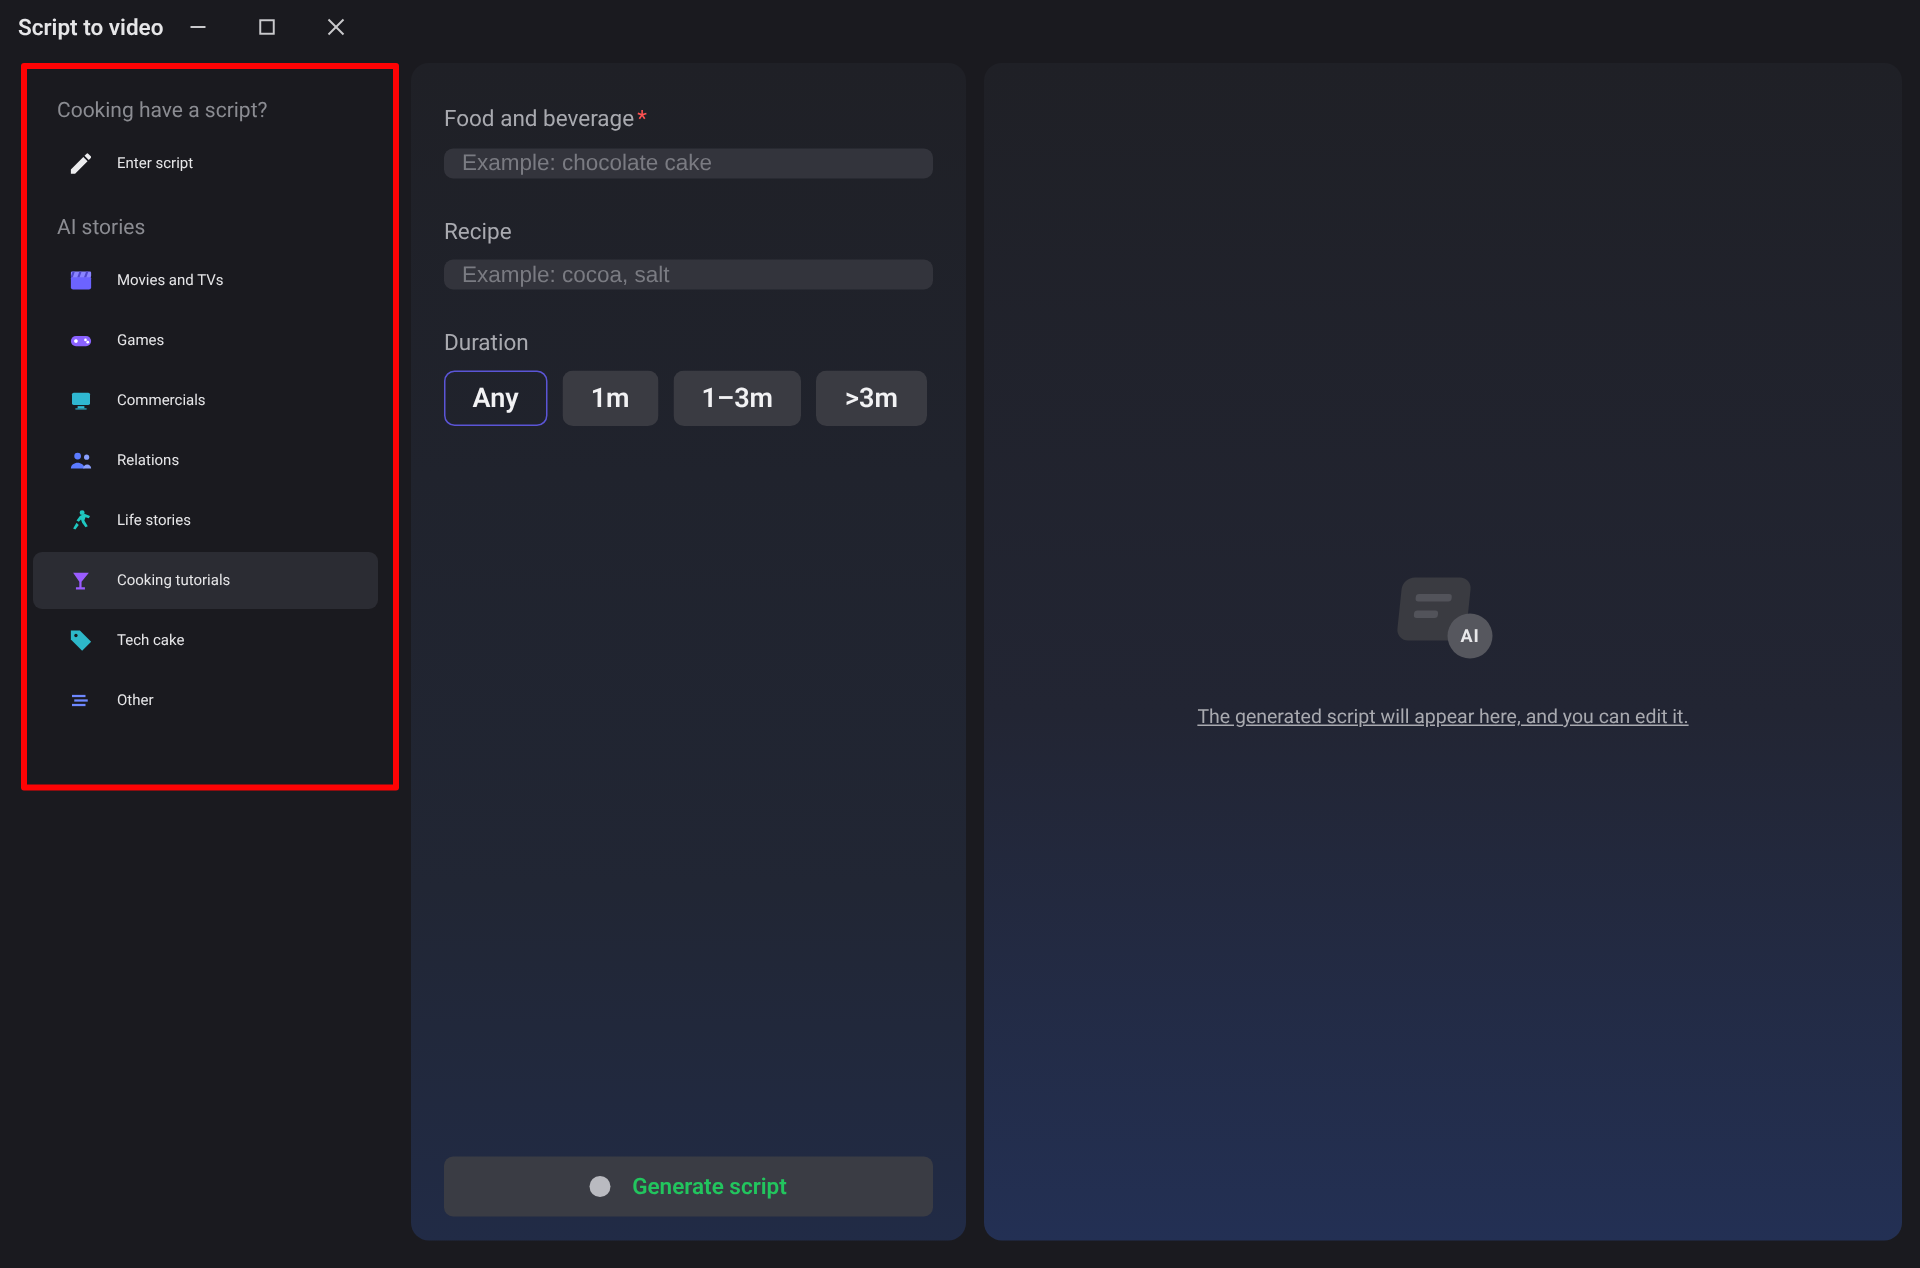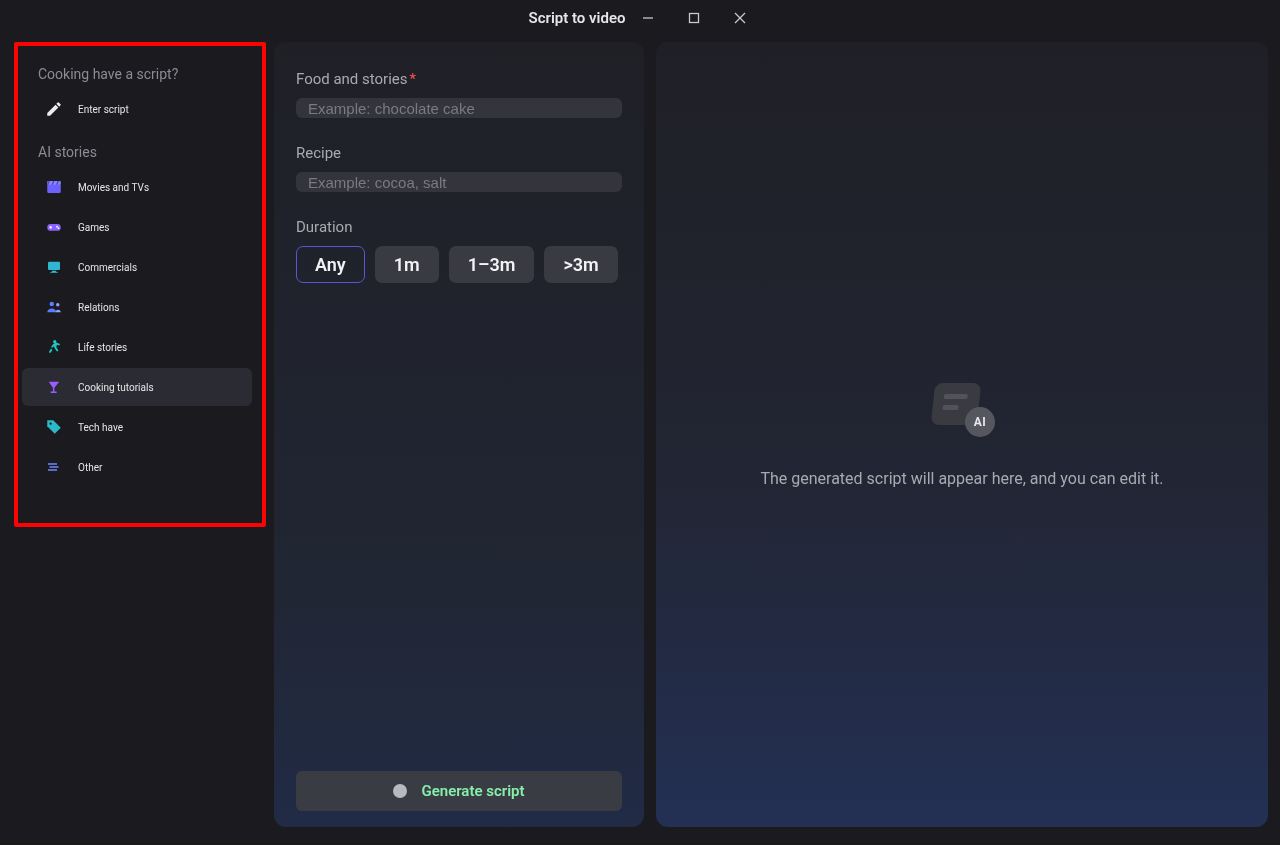--- a/index.html
+++ b/index.html
@@ -24,21 +24,21 @@
     width:1280px;height:845px;
     background:var(--bg);
     font-family:"Segoe UI",Roboto,Arial,sans-serif;
     color:var(--text);
     overflow:hidden;
     display:flex;flex-direction:column;
   }
   
   .titlebar{
     height:36px;
-    display:flex;align-items:center;justify-content:center;
+    display:flex;align-items:center;justify-content:flex-start;
     padding:0 0 0 12px;
   }
   .titlebar .title{font-size:15px;font-weight:600;}
   .win-controls{display:flex;height:100%;}
   .win-btn{
     width:46px;height:36px;
     display:flex;align-items:center;justify-content:center;
     color:#c9c9cc;
   }
   .win-btn svg{width:12px;height:12px;}
@@ -118,21 +118,21 @@
   }
   .pill.selected{
     background:transparent;
     border:1.5px solid var(--pill-selected-border);
   }
 
   .generate-btn{
     height:40px;
     background:#3a3c44;
     border-radius:6px;
-    color:#86efac;
+    color:#22c55e;
     font-size:15px;font-weight:600;
     display:flex;align-items:center;justify-content:center;gap:14px;
     cursor:not-allowed;
   }
   .gen-dot{
     width:14px;height:14px;border-radius:50%;
     background:#b9bac0;
   }
 
   
@@ -157,21 +157,21 @@
   .doc-shape::before,.doc-shape::after{
     content:"";position:absolute;left:10px;height:5px;background:#52535a;border-radius:2px;
   }
   .doc-shape::before{top:11px;width:24px;}
   .doc-shape::after{top:22px;width:16px;}
   .ai-badge{
     position:absolute;right:2px;bottom:2px;width:30px;height:30px;border-radius:50%;
     background:#56575e;display:flex;align-items:center;justify-content:center;
     font-size:12px;font-weight:700;color:#e8e8ea;letter-spacing:0.5px;
   }
-  .preview-text{font-size:16px;line-height:1.5;}
+  .preview-text{font-size:13px;line-height:1.5;text-decoration:underline;}
 
 </style>
 </head>
 <body>
 
 <div class="titlebar">
   <div class="title">Script to video</div>
   <div class="win-controls">
     <div class="win-btn">
       <svg viewBox="0 0 12 12">
@@ -279,40 +279,40 @@
       <span>Cooking tutorials</span>
     </div>
 
     <div class="nav-item">
       <span class="nav-icon">
         <svg viewBox="0 0 24 24" width="18" height="18">
             <path d="M11 3l10 10-8 8L3 11V3h8z" fill="#2db8c9"></path>
             <circle cx="7.5" cy="7.5" r="1.5" fill="#1a1a1f"></circle>
           </svg>
       </span>
-      <span>Tech have</span>
+      <span>Tech cake</span>
     </div>
 
     <div class="nav-item">
       <span class="nav-icon">
         <svg viewBox="0 0 24 24" width="18" height="18">
             <rect x="4" y="7" width="12" height="2" fill="#6e88ff"></rect>
             <rect x="6" y="11" width="12" height="2" fill="#6e88ff"></rect>
             <rect x="4" y="15" width="12" height="2" fill="#6e88ff"></rect>
           </svg>
       </span>
       <span>Other</span>
     </div>
   </div>
 
   <div class="form-panel">
     <div class="form-body">
       <div class="field-block">
         <div class="field-label">
-          <span>Food and stories</span><span class="req">*</span>
+          <span>Food and beverage</span><span class="req">*</span>
         </div>
         <input class="text-input" type="text" placeholder="Example: chocolate cake" style="">
       </div>
 
       <div class="field-block">
         <div class="field-label">Recipe</div>
         <input class="text-input" type="text" placeholder="Example: cocoa, salt" style="">
       </div>
 
       <div class="field-block">

